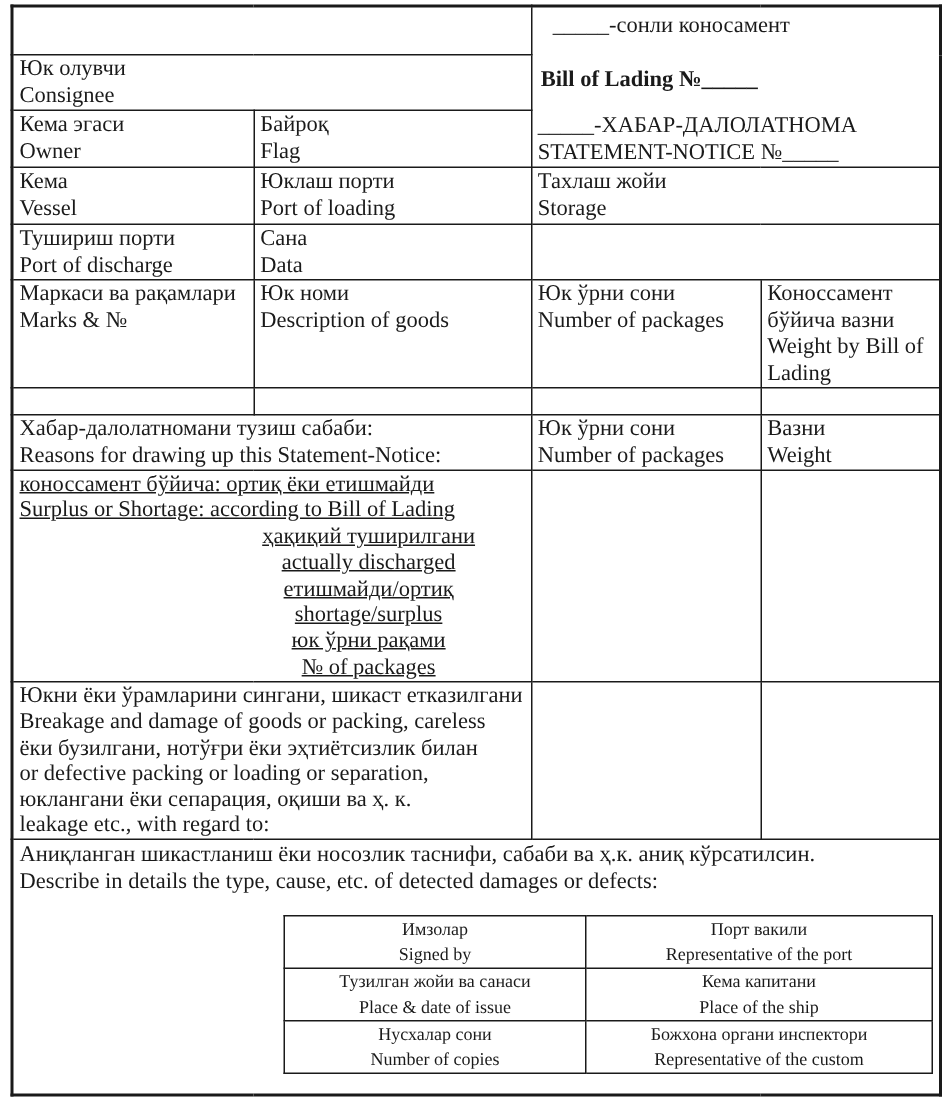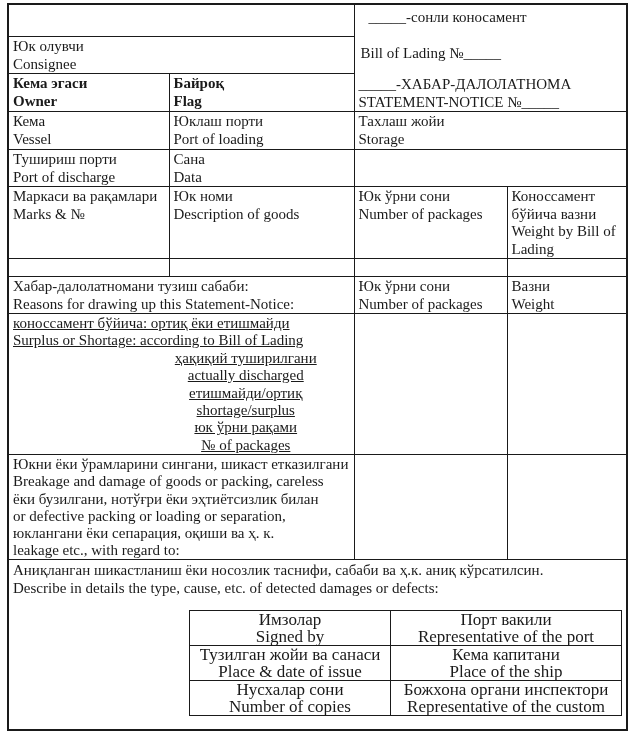--- a/index.html
+++ b/index.html
@@ -33,53 +33,53 @@
     vertical-align: top;
     padding: 1px 3px 0 4px;
     font-size: 15px;
     line-height: 17.5px;
     overflow: hidden;
   }
   .line { white-space: nowrap; }
   
   .r1  td { height: 30px; }
   .r2  td { height: 35px; }
-  .r3  td { height: 36px; font-weight: bold; }
+  .r3  td { height: 36px; }
   .r4  td { height: 36px; margin-top: 40px; }
   .r5  td { height: 32px; }
   .r6  td { height: 70px; margin-top: 28px; }
   .r7  td { height: 16px; }
   .r8  td { height: 33px; }
   .r9  td { height: 139px; }
   .r10 td { height: 101px; }
   .r11 td { height: 168px; }
   
   td.headcell { padding: 0 2px; }
   .h-bol-uz   { margin: 3px 0 0 10px; white-space: nowrap; }
-  .h-bol-en   { margin: 18px 0 0 2px;  white-space: nowrap; }
+  .h-bol-en   { margin: 18px 0 0 2px;  white-space: nowrap; font-weight: bold; }
   .h-sn-uz    { margin: 14px 0 0 0;   white-space: nowrap; }
   .h-sn-en    { margin: 0;            white-space: nowrap; }
   
   .surplus .line { line-height: 17.4px; text-decoration: underline; }
   .surplus .ind  { padding-left: 128px; text-align: center; }
   
   .breakage .line { line-height: 17.2px; }
   
   table.signatures {
     border-collapse: collapse;
     table-layout: fixed;
     margin: 13px 0 0 176px;
     width: 432px;
   }
   table.signatures td {
     border: 1px solid #1a1a1a;
     text-align: center;
     vertical-align: middle;
     padding: 0 2px;
-    font-size: 17px;
+    font-size: 12px;
     line-height: 17px;
     height: 34px;
   }
   .damage-line { white-space: nowrap; line-height: 18px; }
 </style>
 </head>
 <body>
 
 <div class="page">
   <table class="form">

